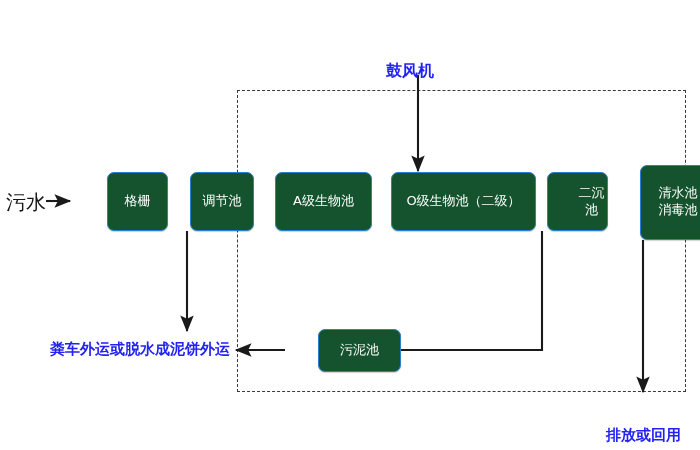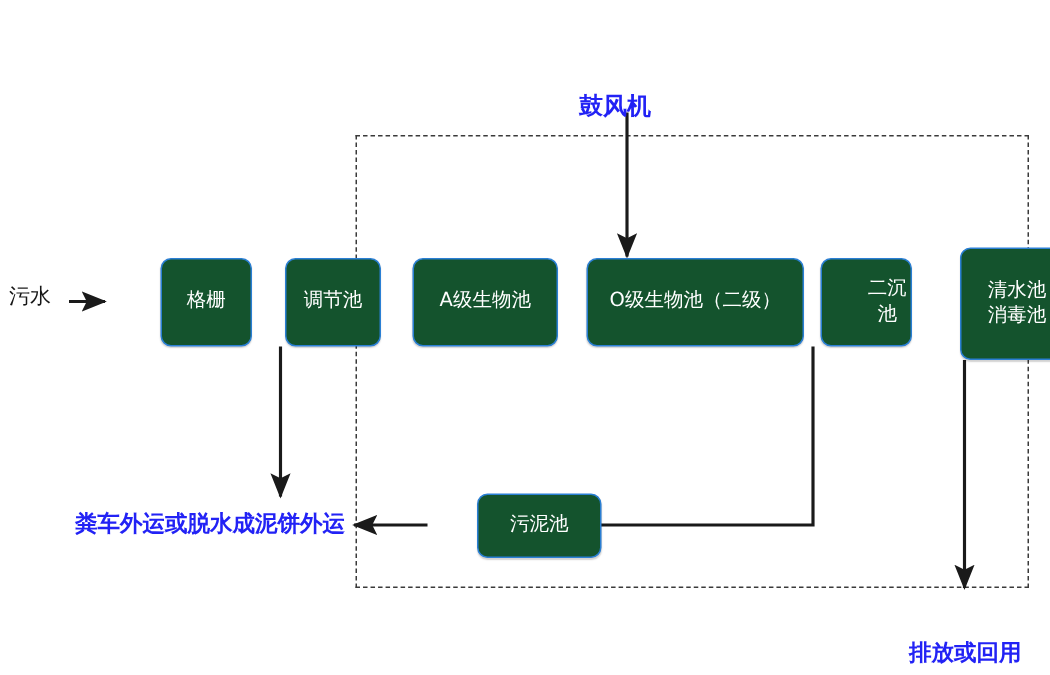--- a/index.html
+++ b/index.html
@@ -123,21 +123,21 @@
 
   <div class="proc-box two-line" style="left:605px; top:165px; width:76px; height:75px;">
     <span>清水池</span>
     <span>消毒池</span>
   </div>
 
   <div class="proc-box" style="left:283px; top:329px; width:83px; height:43px;">
     <span>污泥池</span>
   </div>
 
-  <div class="label-text label-black" style="left:6px; top:189px; font-size:14px;">污水</div>
+  <div class="label-text label-black" style="left:6px; top:189px; font-size:20px;">污水</div>
 
   <div class="label-text label-blue" style="left:386px; top:50px; font-size:16px;margin-top:11px;">鼓风机</div>
 
   <div class="label-text label-blue" style="left:50px; top:340px; font-size:15px;">粪车外运或脱水成泥饼外运</div>
 
   <div class="label-text label-blue" style="left:606px; top:402px; font-size:15px;margin-top:24px;">排放或回用</div>
 
 
 </div>
 

